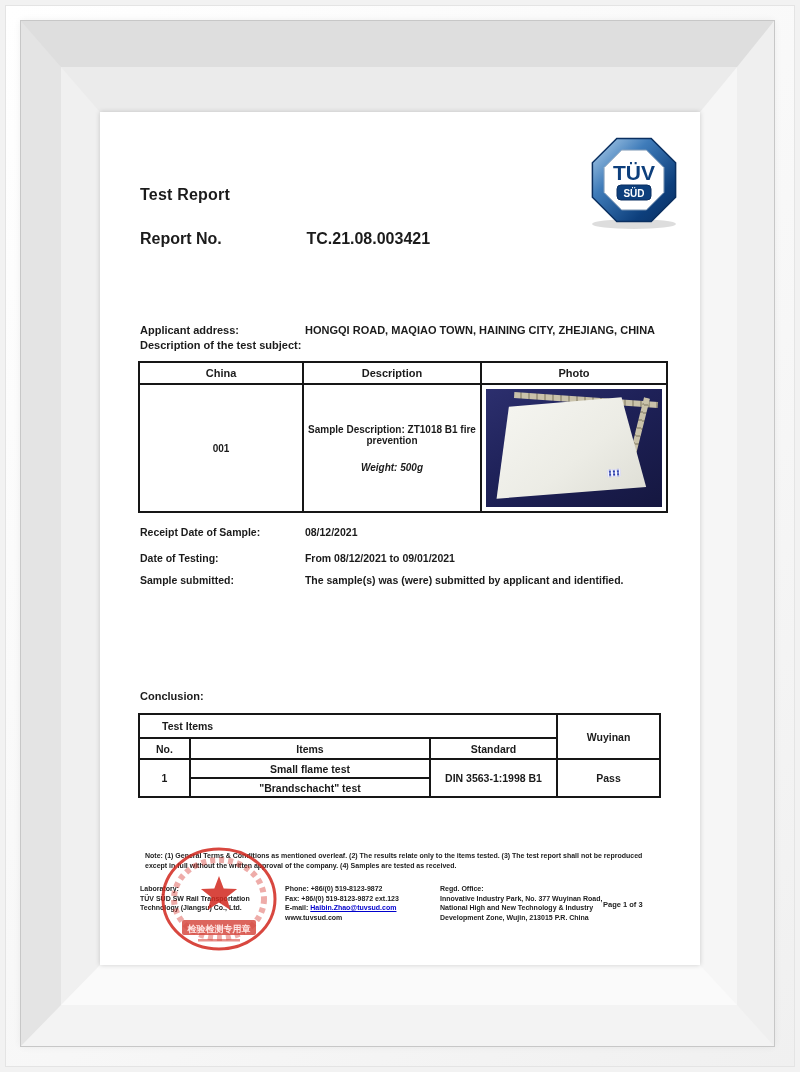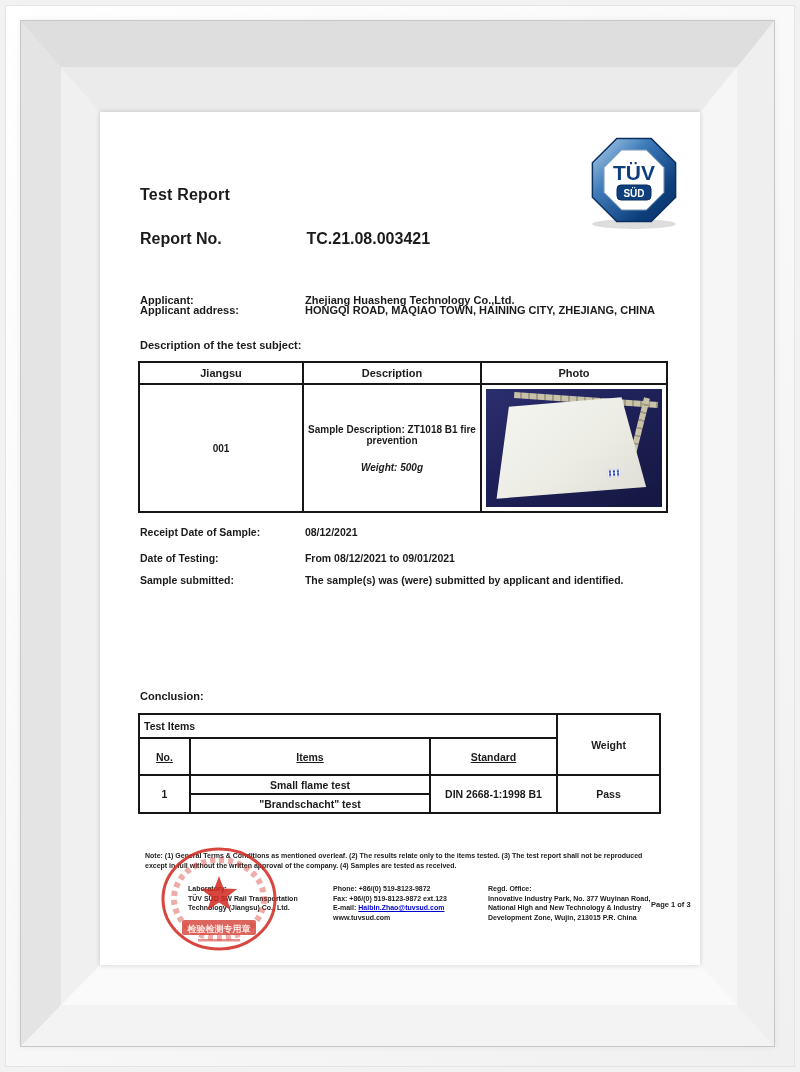--- a/index.html
+++ b/index.html
@@ -52,27 +52,27 @@
   .sheet { position:absolute; inset:0; clip-path:polygon(13% 15%, 77% 7%, 91% 83%, 6% 93%);
            background:linear-gradient(140deg,#f7f7f3 0%, #ececE5 55%, #dadad1 100%); }
   .sheet-mark { position:absolute; left:69%; top:68%; width:14px; height:8px; background:#f6f7ff;
                 border-radius:1px; box-shadow:inset 0 0 0 1px #dcdcf0;
                 background-image:radial-gradient(circle,#2438a8 1px,transparent 1.3px);
                 background-size:4px 3px; background-position:1px 1px; transform:rotate(-4deg); }
 
   .conclusion-heading { position:absolute; left:40px; top:578px; font-size:11px; }
   .t2 { position:absolute; left:38px; top:601px; width:521px; }
   .t2 td { font-size:10.5px; text-align:center; vertical-align:middle; }
-  .t2 .testitems { text-align:left; padding-left:4px; height:24px; }
-  .t2 .hdr { height:37px;text-decoration:underline; }
+  .t2 .testitems { text-align:left; padding-left:22px; height:24px; }
+  .t2 .hdr { height:21px; }
   .t2 .sub { height:19px; }
 
   .note { position:absolute; left:45px; top:739px; width:520px; font-size:7px; line-height:9.5px; color:#222; }
 
-  .foot { position:absolute; font-size:7px; line-height:9.5px; color:#222;margin-left:48px; }
+  .foot { position:absolute; font-size:7px; line-height:9.5px; color:#222; }
   .foot-lab { left:40px; top:772px; width:136px; }
   .foot-contact { left:185px; top:772px; width:152px; }
   .foot-regd { left:340px; top:772px; width:168px; }
   .foot-page { left:503px; top:788px; font-size:7.5px; }
   .email-link { color:#0000cc; text-decoration:underline; cursor:pointer; }
 
   .stamp { position:absolute; left:54px; top:734px; width:132px; height:112px; z-index:5; opacity:0.85; }
 </style>
 </head>
 <body>
@@ -103,40 +103,36 @@
         <rect x="33" y="51" width="34" height="15" rx="4" fill="#0d3f7c" stroke="#0a2f60"></rect>
         <text x="50" y="62.5" text-anchor="middle" font-size="10" font-weight="bold" fill="#ffffff" font-family="Liberation Sans, sans-serif">SÜD</text>
       </svg>
     </div>
 
     <div class="row sz13" style="top:118px;">
       <span class="lbl">Report No.</span>
       <span class="val">TC.21.08.003421</span>
     </div>
 
-    <div class="row sz11" style="top:182px;">
-      <span class="lbl">Applicant:</span>
-      <span class="val">Zhejiang Huasheng Technology Co.,Ltd.</span>
-    </div>
-    <div class="row sz11" style="top:192px;">
+    <div class="row sz11" style="top:212px;">
       <span class="lbl">Applicant address:</span>
       <span class="val">HONGQI ROAD, MAQIAO TOWN, HAINING CITY, ZHEJIANG, CHINA</span>
     </div>
 
     <div class="desc-heading">Description of the test subject:</div>
 
     <table class="t1">
       <colgroup>
           <col style="width:164px">
           <col style="width:178px">
           <col style="width:186px">
         </colgroup>
       <tbody>
           <tr>
-        <th>Jiangsu</th>
+        <th>China</th>
         <th>Description</th>
         <th>Photo</th>
       </tr>
       <tr class="body-row">
         <td>001</td>
         <td class="desc-cell">
           <p>Sample Description: ZT1018 B1 fire prevention</p>
           <p class="weight">Weight: 500g</p>
         </td>
         <td class="photo-cell">
@@ -169,31 +165,31 @@
     <table class="t2">
       <colgroup>
           <col style="width:51px">
           <col style="width:240px">
           <col style="width:127px">
           <col style="width:103px">
         </colgroup>
       <tbody>
           <tr>
         <td class="testitems" colspan="3">Test Items</td>
-        <td rowspan="2">Weight</td>
+        <td rowspan="2">Wuyinan</td>
       </tr>
       <tr class="hdr">
         <td>No.</td>
         <td>Items</td>
         <td>Standard</td>
       </tr>
       <tr class="sub">
         <td rowspan="2">1</td>
         <td>Small flame test</td>
-        <td rowspan="2">DIN 2668-1:1998 B1</td>
+        <td rowspan="2">DIN 3563-1:1998 B1</td>
         <td rowspan="2">Pass</td>
       </tr>
       <tr class="sub">
         <td>"Brandschacht" test</td>
       </tr>
     </tbody>
       </table>
 
     <div class="note">Note: (1) General Terms &amp; Conditions as mentioned overleaf. (2) The results relate only to the items tested. (3) The test report shall not be reproduced except in full without the written approval of the company. (4) Samples are tested as received.</div>
 

